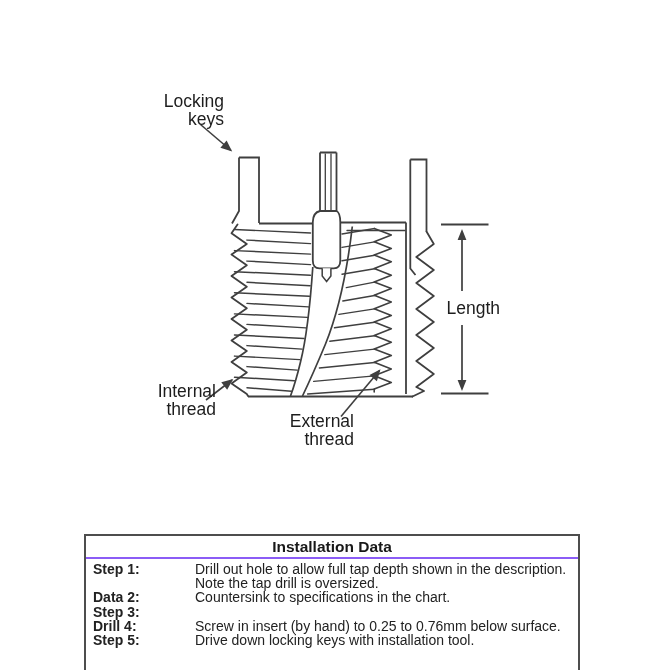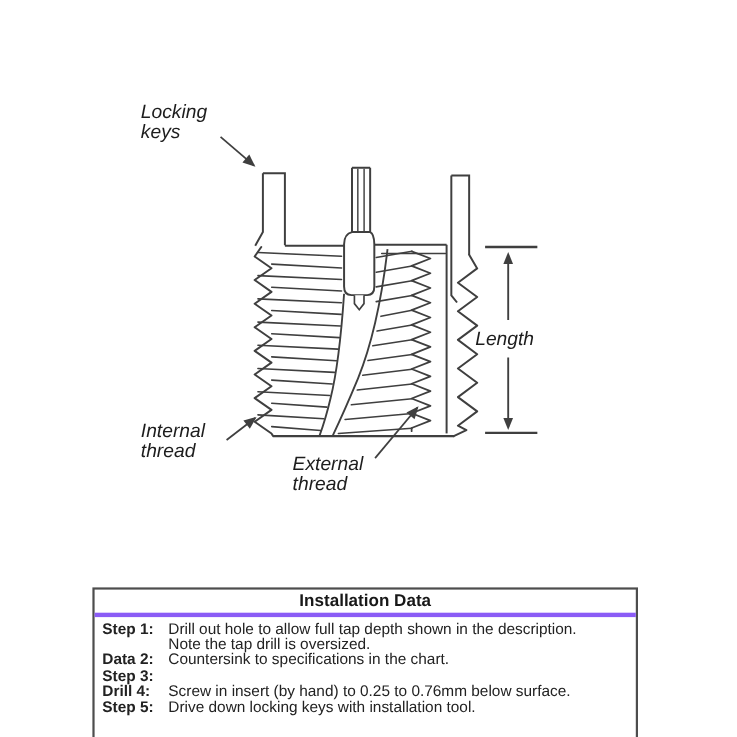--- a/index.html
+++ b/index.html
@@ -7,34 +7,34 @@
     position:relative;width:670px;height:670px;background:#fff;
     font-family:"Liberation Sans", sans-serif;overflow:hidden;
   }
   #figure{position:absolute;left:0;top:0;}
   #figure path{stroke:var(--line,#3f3f3f);}
   #figure path.fillwhite{fill:#ffffff;}
   #figure path.nofill{fill:none;}
   #figure path.solid{fill:var(--line,#3f3f3f);stroke:none;}
   .lbl{
     position:absolute;color:#1d1d1d;font-size:17.5px;line-height:18px;
-    text-align:left;white-space:nowrap;font-style:italic;
+    text-align:right;white-space:nowrap;
   }
   .itable{
     position:absolute;left:84px;top:534px;width:492px;
     border:2px solid #4d4d4d;background:#fff;color:#222;
   }
   .ititle{
     font-weight:bold;text-align:center;font-size:15.5px;color:#181818;
-    padding:2px 0 1px 0;border-bottom:4px solid #8b5cf6;
+    padding:2px 0 1px 0;border-bottom:2px solid #8b5cf6;
   }
   .rows{padding:3px 2px 24px 7px;font-size:14px;line-height:14.2px;}
   .srow{display:grid;grid-template-columns:60px 1fr;}
   .slab{font-weight:bold;white-space:nowrap;}
-  .sline{white-space:nowrap;}
+  .sline{white-space:nowrap;margin-left:42px;}
 </style>
 </head>
 <body>
 
 <div class="stage">
 
   <svg id="figure" width="670" height="530" viewBox="0 0 670 530">
     <defs>
       <marker id="ah" viewBox="0 0 10 10" refX="8.2" refY="5" markerWidth="9" markerHeight="7.5" orient="auto">
         <path d="M0,1 L9.5,5 L0,9 Z" style="fill:var(--line,#3f3f3f);stroke:none;"></path>

